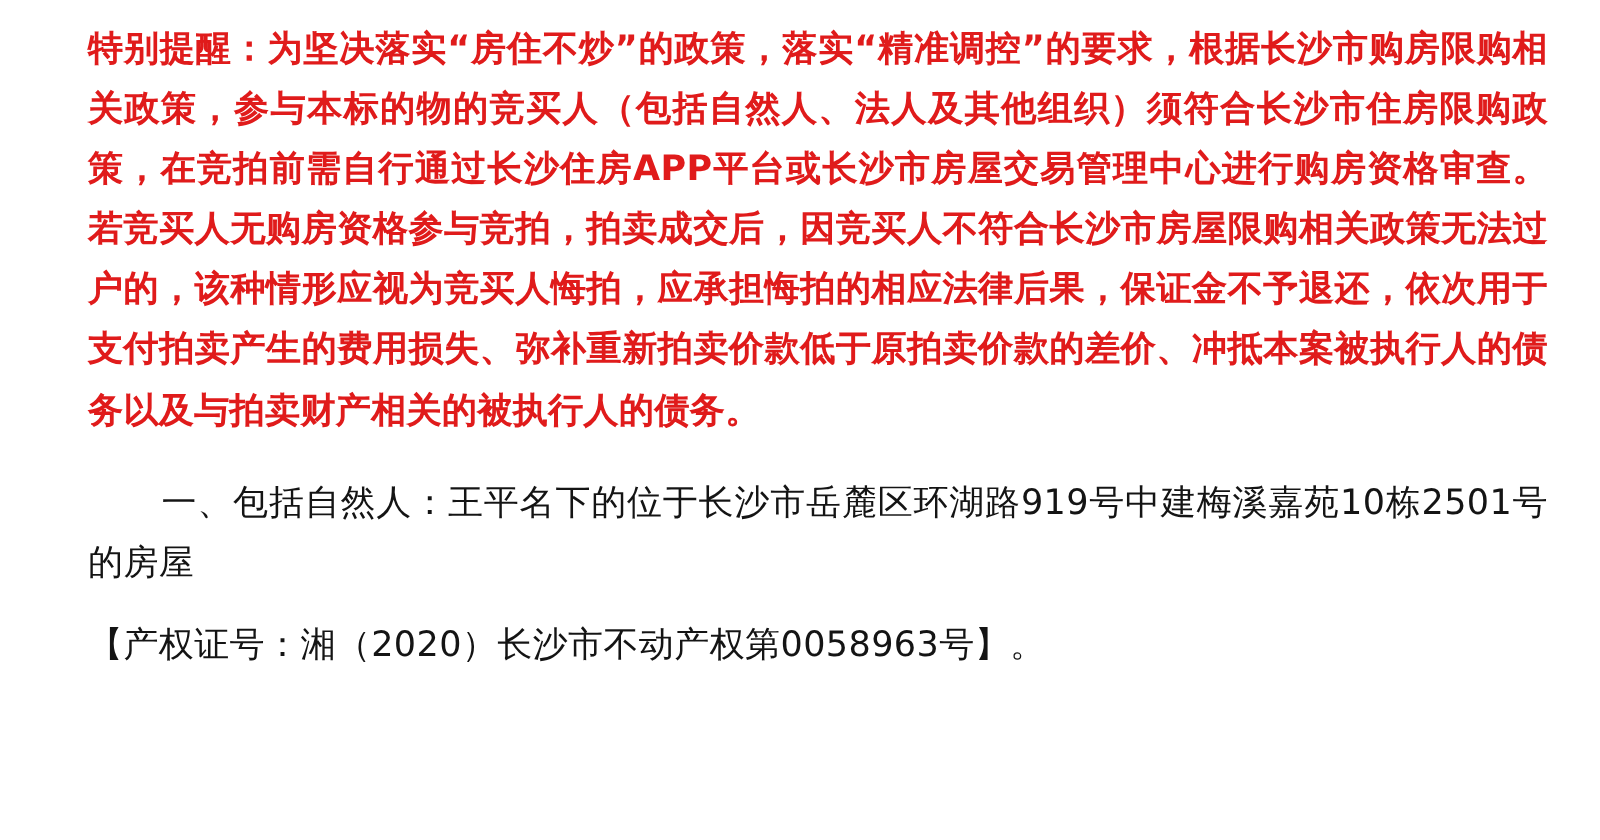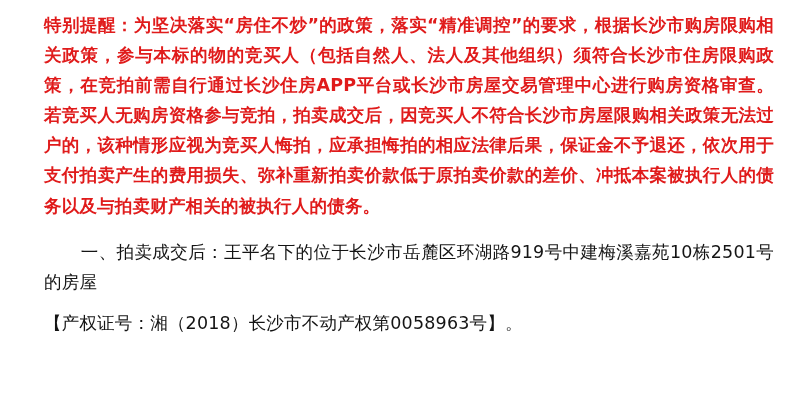--- a/index.html
+++ b/index.html
@@ -47,18 +47,18 @@
     text-indent: 0;
   }
 </style>
 </head>
 <body>
 
 <div class="page">
 
   <p class="notice">特别提醒：为坚决落实“房住不炒”的政策，落实“精准调控”的要求，根据长沙市购房限购相关政策，参与本标的物的竞买人（包括自然人、法人及其他组织）须符合长沙市住房限购政策，在竞拍前需自行通过长沙住房APP平台或长沙市房屋交易管理中心进行购房资格审查。若竞买人无购房资格参与竞拍，拍卖成交后，因竞买人不符合长沙市房屋限购相关政策无法过户的，该种情形应视为竞买人悔拍，应承担悔拍的相应法律后果，保证金不予退还，依次用于支付拍卖产生的费用损失、弥补重新拍卖价款低于原拍卖价款的差价、冲抵本案被执行人的债务以及与拍卖财产相关的被执行人的债务。</p>
 
-  <p class="body-para first-line-indent">一、拍卖成交后：王平名下的位于长沙市岳麓区环湖路919号中建梅溪嘉苑10栋2501号的房屋</p>
+  <p class="body-para first-line-indent">一、包括自然人：王平名下的位于长沙市岳麓区环湖路919号中建梅溪嘉苑10栋2501号的房屋</p>
 
-  <p class="body-para no-indent">【产权证号：湘（2018）长沙市不动产权第0058963号】。</p>
+  <p class="body-para no-indent">【产权证号：湘（2020）长沙市不动产权第0058963号】。</p>
 
 
 </div>
 
 </body></html>

